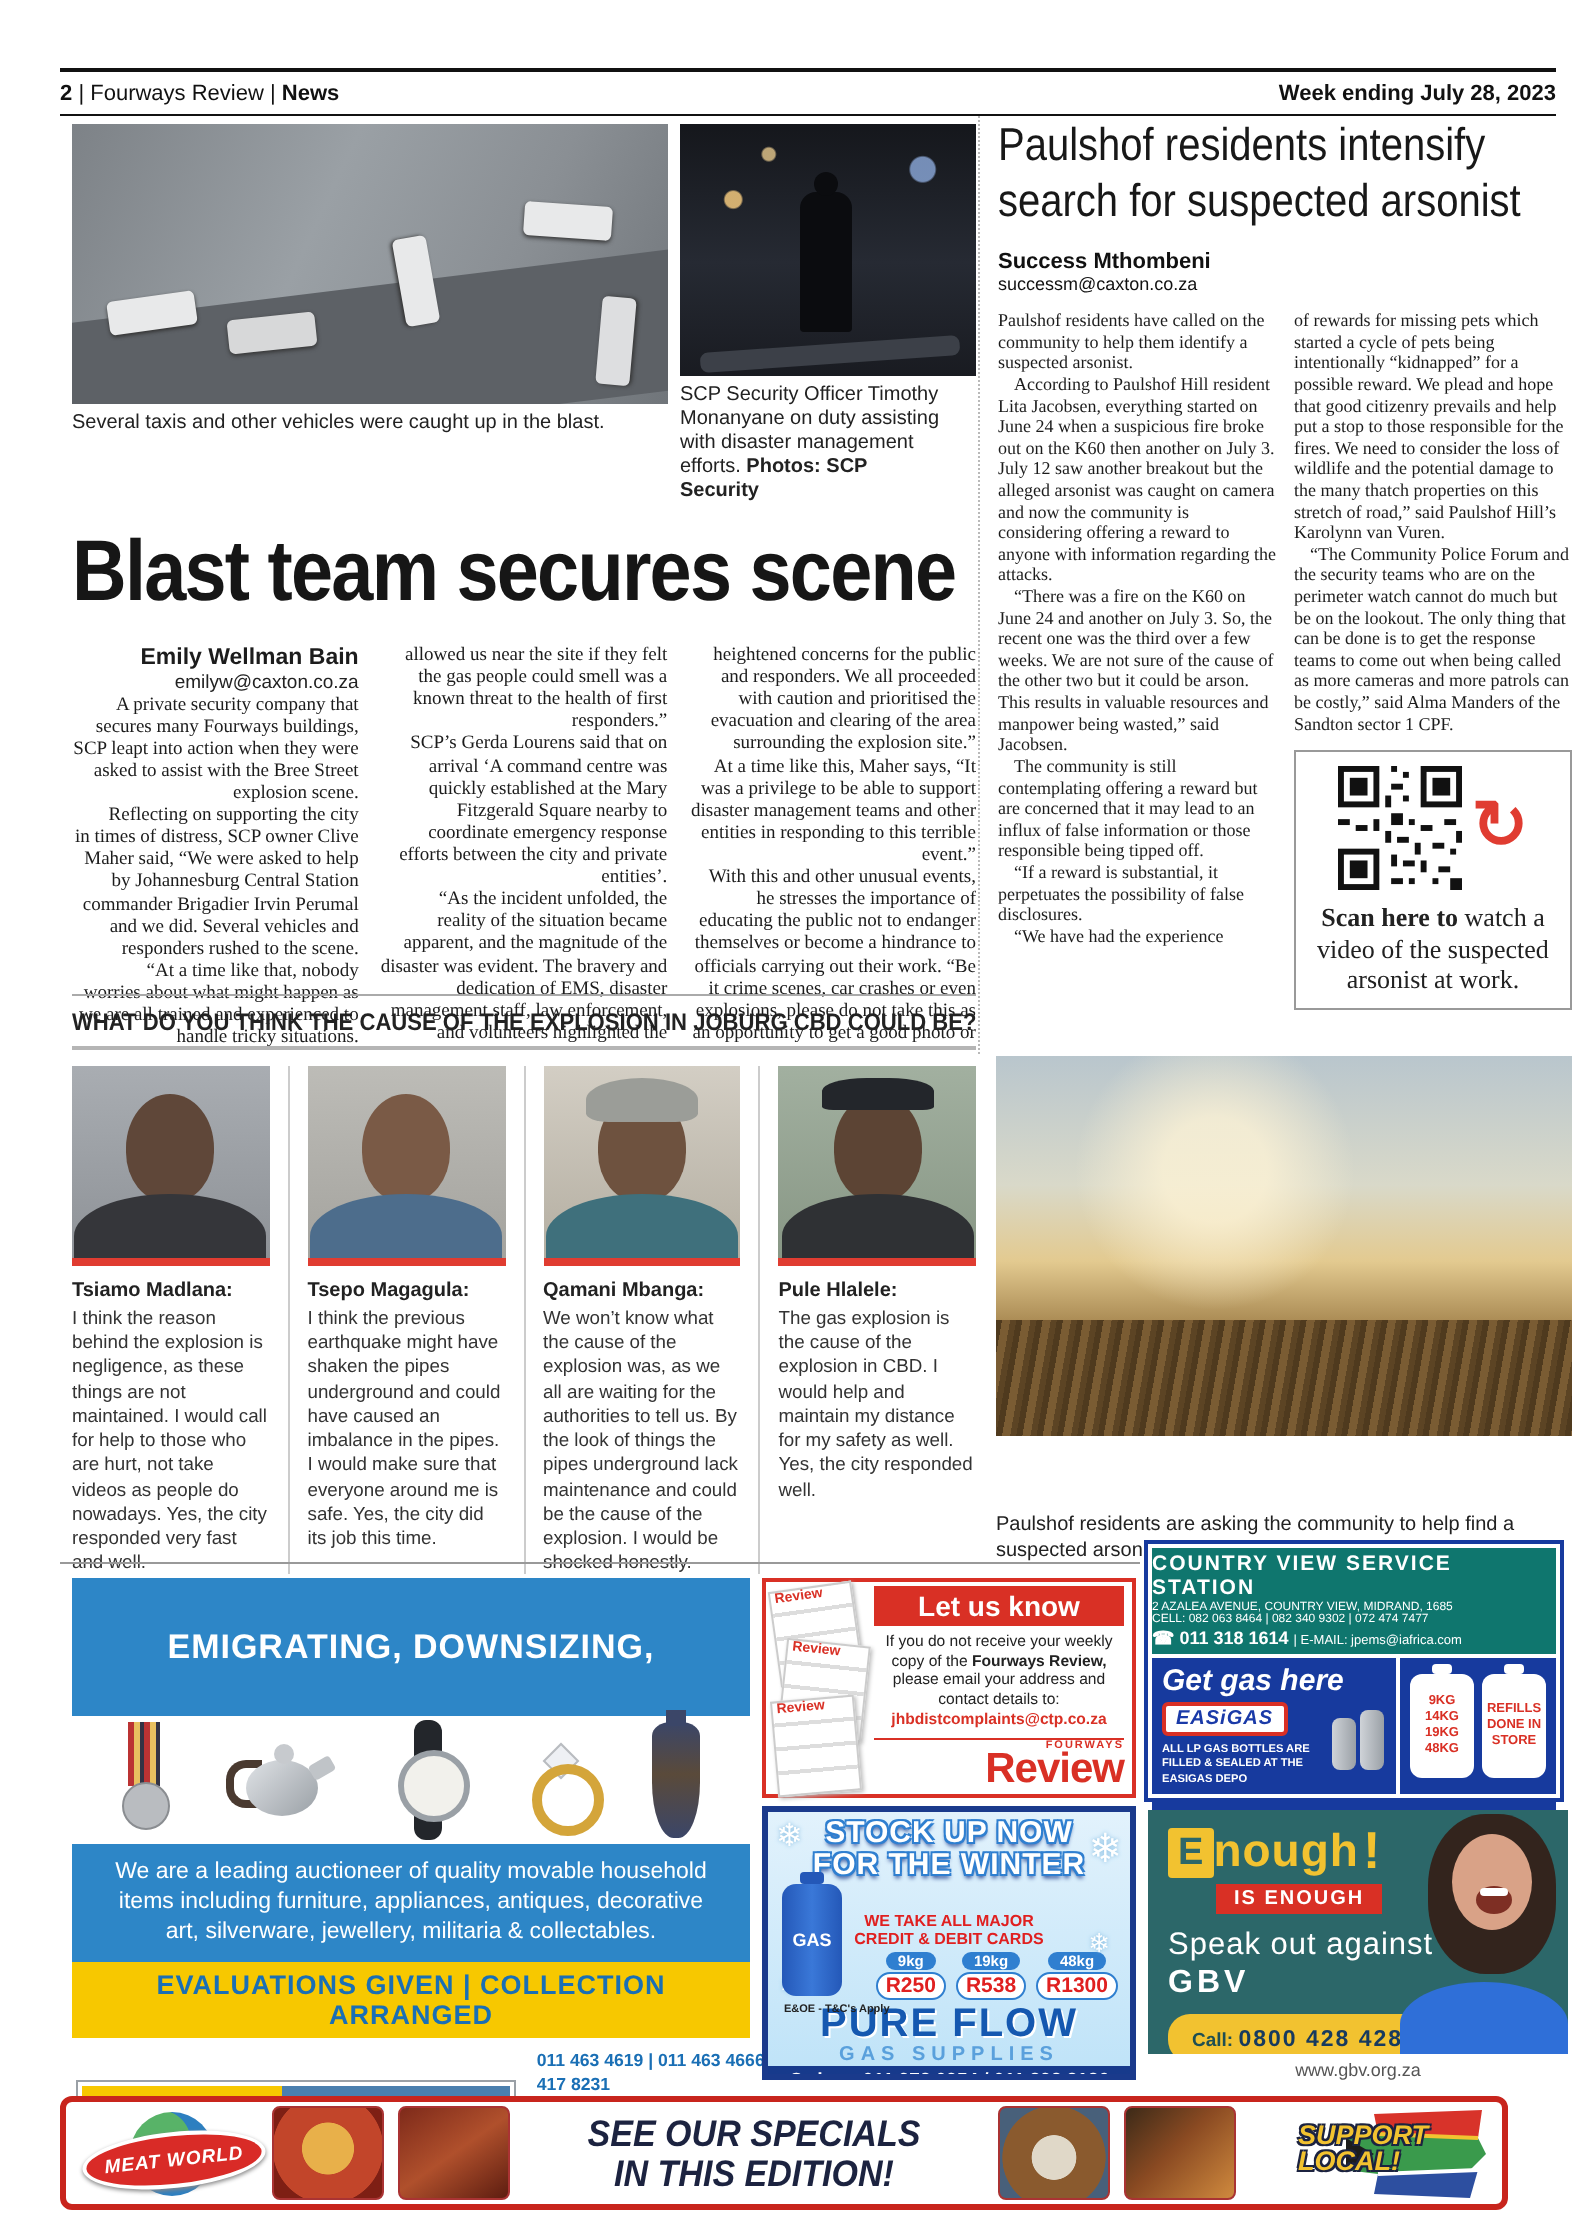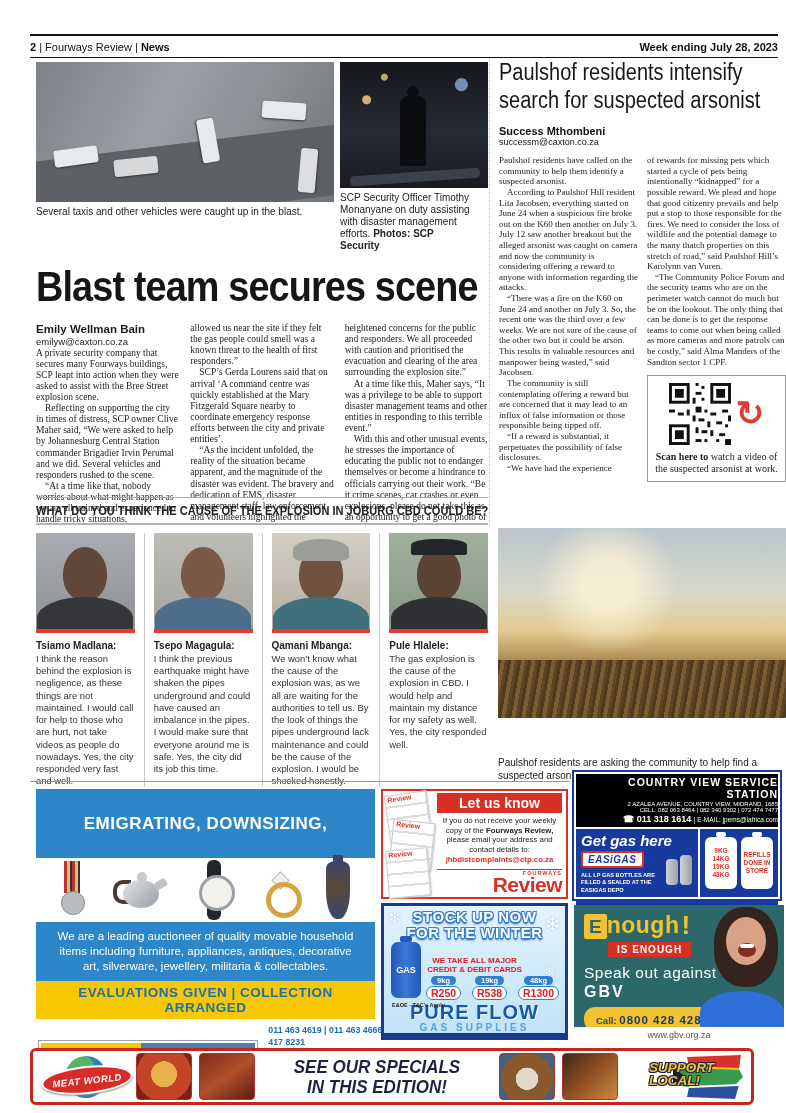--- a/index.html
+++ b/index.html
@@ -32,21 +32,21 @@
   .nightman::before{content:"";position:absolute;left:7px;top:-10px;width:12px;height:12px;border-radius:50%;background:#0b0c0f;}
   .crack{position:absolute;left:10px;bottom:6px;width:130px;height:10px;background:#3c4048;transform:rotate(-4deg);border-radius:4px;}
   .cap{font-size:10px;line-height:1.2;color:#222;margin-top:4px;}
   .cap b{font-weight:700;}
   .capwrap2{width:132px;}
   
   .headline{margin-top:10px;font-size:43px;font-weight:700;letter-spacing:-1px;
     white-space:nowrap;transform:scaleX(.88);transform-origin:left;color:#161616;}
   .cols{display:flex;gap:11px;margin-top:12px;height:202px;overflow:hidden;}
   .col{flex:1;font-family:"Liberation Serif",serif;font-size:9.5px;line-height:1.17;color:#1c1c1c;}
-  .col p{margin:0;}
+  .col p{margin:0;text-align:right;}
   .col p.ind{text-indent:9px;}
   .byline{font-family:"Liberation Sans",sans-serif;font-weight:700;font-size:11.5px;margin:0 0 1px;}
   .bymail{font-family:"Liberation Sans",sans-serif;font-size:9.5px;margin:0 0 9px;color:#222;}
   .rule-left{position:absolute;left:36px;width:452px;top:497px;border-top:1px solid #aaa;}
   
   .vox{position:absolute;left:36px;top:504px;width:452px;}
   .voxhead{font-size:12px;font-weight:700;white-space:nowrap;transform:scaleX(.92);transform-origin:left;color:#222;}
   .voxrule{border-top:2px solid #b5b5b5;margin:5px 0 8px;}
   .voxrow{display:flex;}
   .vox-cell{flex:1;min-width:0;}
@@ -66,21 +66,21 @@
   .rightcol{position:absolute;left:489px;top:58px;width:297px;border-left:1px dotted #b9b9b9;padding-left:9px;box-sizing:border-box;}
   .r-head{font-size:23px;font-weight:400;color:#181818;white-space:nowrap;transform:scaleX(.87);transform-origin:left;line-height:1.22;}
   .r-byline{margin-top:11px;font-weight:700;font-size:11px;}
   .r-bymail{font-size:9px;margin-bottom:8px;}
   .arsoncols{display:flex;gap:9px;height:372px;overflow:hidden;margin-top:2px;}
   .acol{flex:1;font-family:"Liberation Serif",serif;font-size:9px;line-height:1.18;color:#1c1c1c;min-width:0;}
   .acol p{margin:0;} .acol p.ind{text-indent:8px;}
   .qrbox{margin-top:8px;border:1px solid #999;padding:7px 4px 6px;text-align:center;background:#fff;}
   .qrrow{display:flex;justify-content:center;align-items:center;gap:5px;}
   .qr-arrow{font-size:34px;line-height:1;color:#e03c31;font-weight:700;}
-  .qrcap{font-size:10px;line-height:1.2;margin-top:6px;color:#222;}
+  .qrcap{font-size:13px;line-height:1.2;margin-top:6px;color:#222;}
   .qrcap b{font-weight:700;}
   .arsonphoto{position:absolute;left:498px;top:528px;width:288px;height:190px;overflow:hidden;
     background:
       radial-gradient(circle at 38% 30%,rgba(255,244,214,.75) 0 26px,rgba(255,244,214,0) 70px),
       linear-gradient(180deg,#b9c6cd 0%,#d9d9c9 34%,#e3ca90 54%,#9c7b45 74%,#6e522d 100%);}
   .arsonphoto .reeds{position:absolute;left:0;right:0;bottom:0;height:58px;
     background:repeating-linear-gradient(100deg,#4f3a1e 0 3px,#7a5c33 3px 7px,#5c4424 7px 10px);}
   .arsoncap{position:absolute;left:498px;top:756px;width:284px;font-size:10px;line-height:1.3;color:#222;}
   
   .rule-ads{position:absolute;left:30px;width:540px;top:781px;border-top:1.5px solid #999;}
@@ -130,21 +130,21 @@
   .luk-head{background:#d93025;color:#fff;font-weight:700;font-size:14px;text-align:center;padding:2px 0;}
   .luk-text{font-size:7.8px;line-height:1.25;text-align:center;margin-top:3px;color:#222;}
   .luk-text b{font-weight:700;}
   .luk-mail{color:#d93025;font-weight:700;font-size:7.8px;text-align:center;}
   .luk-logo{margin-top:auto;border-top:1.5px solid #d93025;padding-top:1px;text-align:right;line-height:.9;}
   .luk-four{color:#d93025;font-weight:700;font-size:5.5px;letter-spacing:1px;}
   .luk-rev{color:#d93025;font-weight:700;font-size:21px;letter-spacing:-.5px;}
   
   .ad-cv{position:absolute;left:572px;top:770px;width:210px;height:131px;border:2px solid #173a9e;
     box-sizing:border-box;background:#fff;display:flex;flex-direction:column;gap:2px;padding:2px;}
-  .cv-top{background:#000000;color:#fff;text-align:right;padding:2px 0 3px;}
+  .cv-top{background:#0f766e;color:#fff;text-align:left;padding:2px 0 3px;}
   .cv-title{font-size:10.5px;font-weight:700;letter-spacing:1px;}
   .cv-addr{font-size:6px;margin-top:1px;}
   .cv-cell{font-size:6px;}
   .cv-phone{font-size:9px;font-weight:700;margin-top:1px;}
   .cv-phone .em{font-size:6.5px;font-weight:400;}
   .cv-mid{display:flex;gap:2px;flex:1;}
   .cv-left{flex:1;background:#173a9e;color:#fff;padding:3px 5px;position:relative;}
   .cv-gas{font-size:15px;font-weight:700;font-style:italic;}
   .cv-easibox{display:inline-block;background:#fff;border:2px solid #d93025;border-radius:3px;
     color:#1a3aa8;font-weight:700;font-style:italic;font-size:10px;padding:1px 5px;margin-top:2px;letter-spacing:.5px;}
@@ -165,21 +165,21 @@
     text-align:center;display:flex;flex-direction:column;}
   .pf-snow{position:absolute;color:#fff;text-shadow:0 0 2px #7db8e0;}
   .s1{left:4px;top:2px;font-size:16px;} .s2{right:4px;top:6px;font-size:20px;}
   .s3{right:10px;top:58px;font-size:13px;} .s4{left:6px;top:80px;font-size:12px;}
   .pf-title{margin-top:3px;font-size:15px;font-weight:700;color:#fff;line-height:1.05;letter-spacing:.5px;
     text-shadow:-1px -1px 0 #2f7fd0,1px -1px 0 #2f7fd0,-1px 1px 0 #2f7fd0,1px 1px 0 #2f7fd0,0 2px 2px #1a3a8c;}
   .pf-cards{color:#e02020;font-weight:700;font-size:8px;line-height:1.15;margin-top:15px;}
   .pf-bottle{position:absolute;left:7px;top:36px;width:30px;height:56px;background:linear-gradient(90deg,#2458b8,#3a78d8,#2458b8);
     border-radius:7px;color:#fff;font-weight:700;font-size:9px;display:flex;align-items:center;justify-content:center;}
   .pf-bottle::before{content:"";position:absolute;top:-6px;width:12px;height:6px;background:#2458b8;border-radius:2px;}
-  .pf-prices{display:flex;justify-content:space-between;gap:5px;margin:2px 6px 0 42px;}
+  .pf-prices{display:flex;justify-content:flex-end;gap:5px;margin:2px 6px 0 42px;}
   .pp{display:flex;flex-direction:column;align-items:center;gap:1px;}
   .pp .sz{background:#2f7fd0;color:#fff;font-weight:700;font-size:7.5px;border-radius:6px;padding:0 6px;}
   .pp .pr{background:#fff;color:#e02020;font-weight:700;font-size:10.5px;border-radius:7px;border:1px solid #2f7fd0;padding:0 4px;}
   .pf-brand{font-size:20px;font-weight:700;color:#1558b0;letter-spacing:1px;line-height:1;margin-top:2px;
     text-shadow:1px 1px 0 #fff;}
   .pf-brand2{font-size:10px;font-weight:700;color:#5aa0dc;letter-spacing:3px;line-height:1.1;}
   .pf-terms{position:absolute;left:8px;top:96px;font-size:5.5px;font-weight:700;color:#222;}
   .pf-orders{margin-top:auto;background:#173a8c;color:#fff;font-weight:700;font-size:9.5px;padding:2px 0;}
   .pf-free{background:#d93025;padding:2px 0;}
   .pf-free span{display:inline-block;background:#2f7fd0;color:#fff;font-weight:700;font-size:10px;

